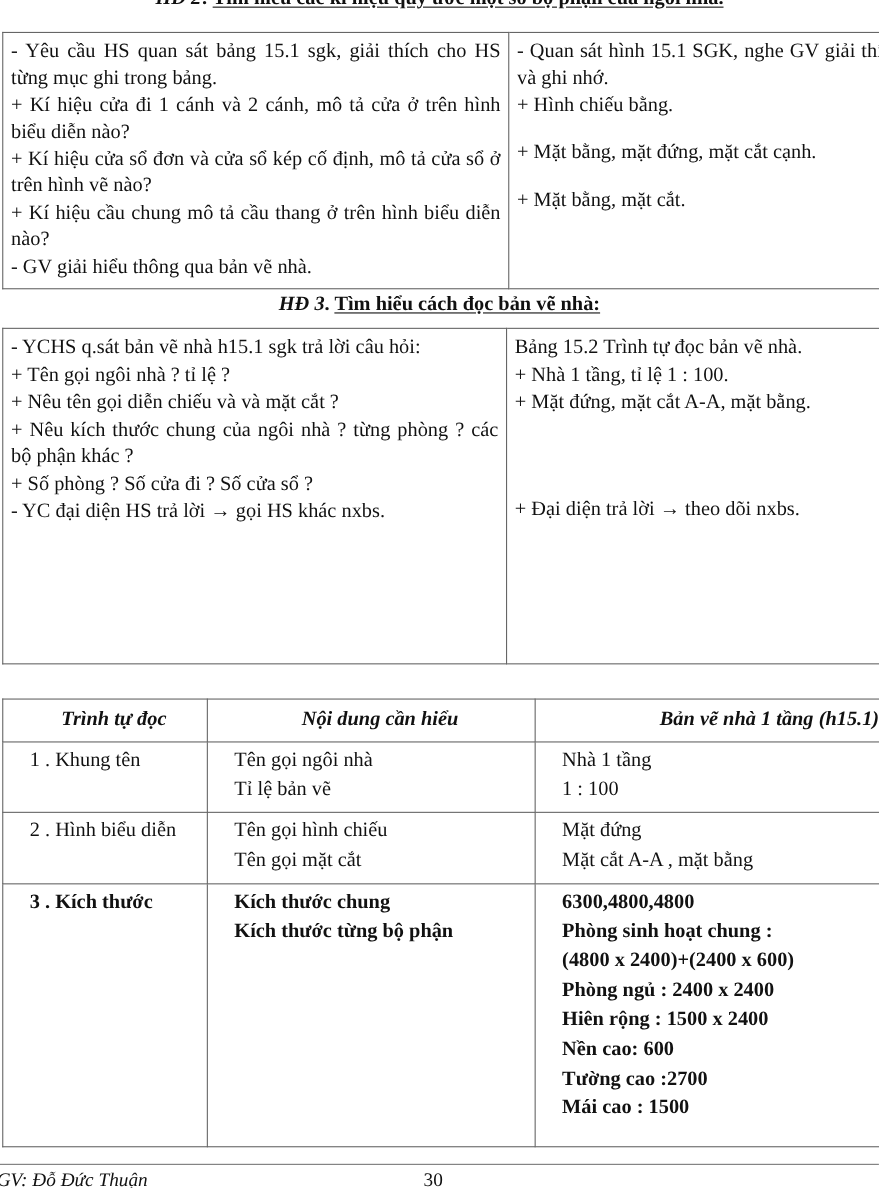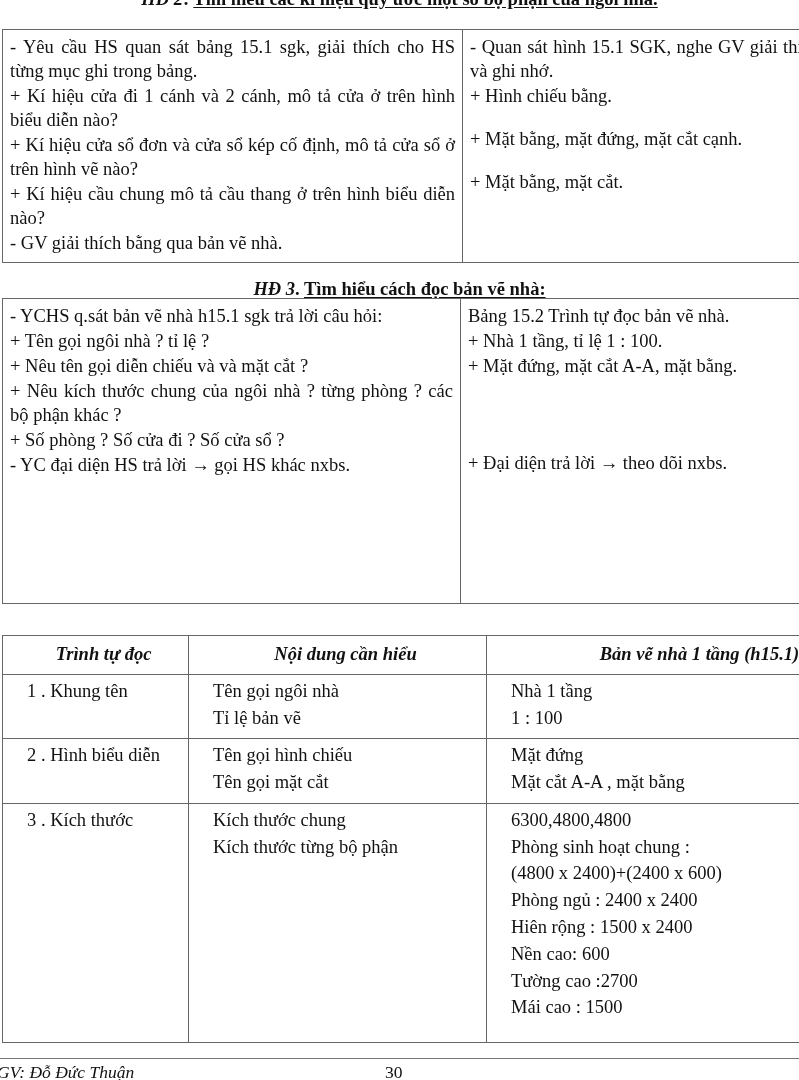--- a/index.html
+++ b/index.html
@@ -46,21 +46,21 @@
     position: absolute;
     left: 0;
     top: -10px;
     width: 799px;
     height: 22px;
     overflow: hidden;
   }
   #heading-hd3 {
     position: absolute;
     left: 0;
-    top: 280px;
+    top: 268px;
     width: 799px;
   }
 
   
   .act-table {
     position: absolute;
     border-collapse: collapse;
     border: 1.6px solid #555;
     background: #fff;
     table-layout: fixed;
@@ -130,20 +130,21 @@
     white-space: nowrap;
   }
   #table-reading .c1 { width: 153px; }
   #table-reading .c2 { width: 265px; margin-left: 28px; }
   #table-reading .c3 { width: 377px; }
   #table-reading p {
     margin: 0 0 2px 0;
   }
   #table-reading .tall-cell {
     height: 228px;
+    font-weight: bold;
   }
 
   
   #footer-rule {
     position: absolute;
     left: 0;
     top: 1058px;
     width: 799px;
     height: 0;
     border-top: 1.6px solid #777;
@@ -180,21 +181,21 @@
   </div>
 
   <table class="act-table" id="table-hd2">
     <tbody>
       <tr>
         <td class="col-gv">
           <p>- Yêu cầu HS quan sát bảng 15.1 sgk, giải thích cho HS từng mục ghi trong bảng.</p>
           <p>+ Kí hiệu cửa đi 1 cánh và 2 cánh, mô tả cửa ở trên hình biểu diễn nào?</p>
           <p>+ Kí hiệu cửa sổ đơn và cửa sổ kép cố định, mô tả cửa sổ ở trên hình vẽ nào?</p>
           <p>+ Kí hiệu cầu chung mô tả cầu thang ở trên hình biểu diễn nào?</p>
-          <p class="noj">- GV giải thích bằng qua bản vẽ nhà.</p>
+          <p class="noj">- GV giải hiểu thông qua bản vẽ nhà.</p>
         </td>
         <td class="col-hs">
           <p>- Quan sát hình 15.1 SGK, nghe GV giải thích và ghi nhớ.</p>
           <p class="noj">+ Hình chiếu bằng.</p>
           <div class="spacer-line"></div>
           <p>+ Mặt bằng, mặt đứng, mặt cắt cạnh.</p>
           <div class="spacer-line"></div>
           <p class="noj">+ Mặt bằng, mặt cắt.</p>
         </td>
       </tr>

